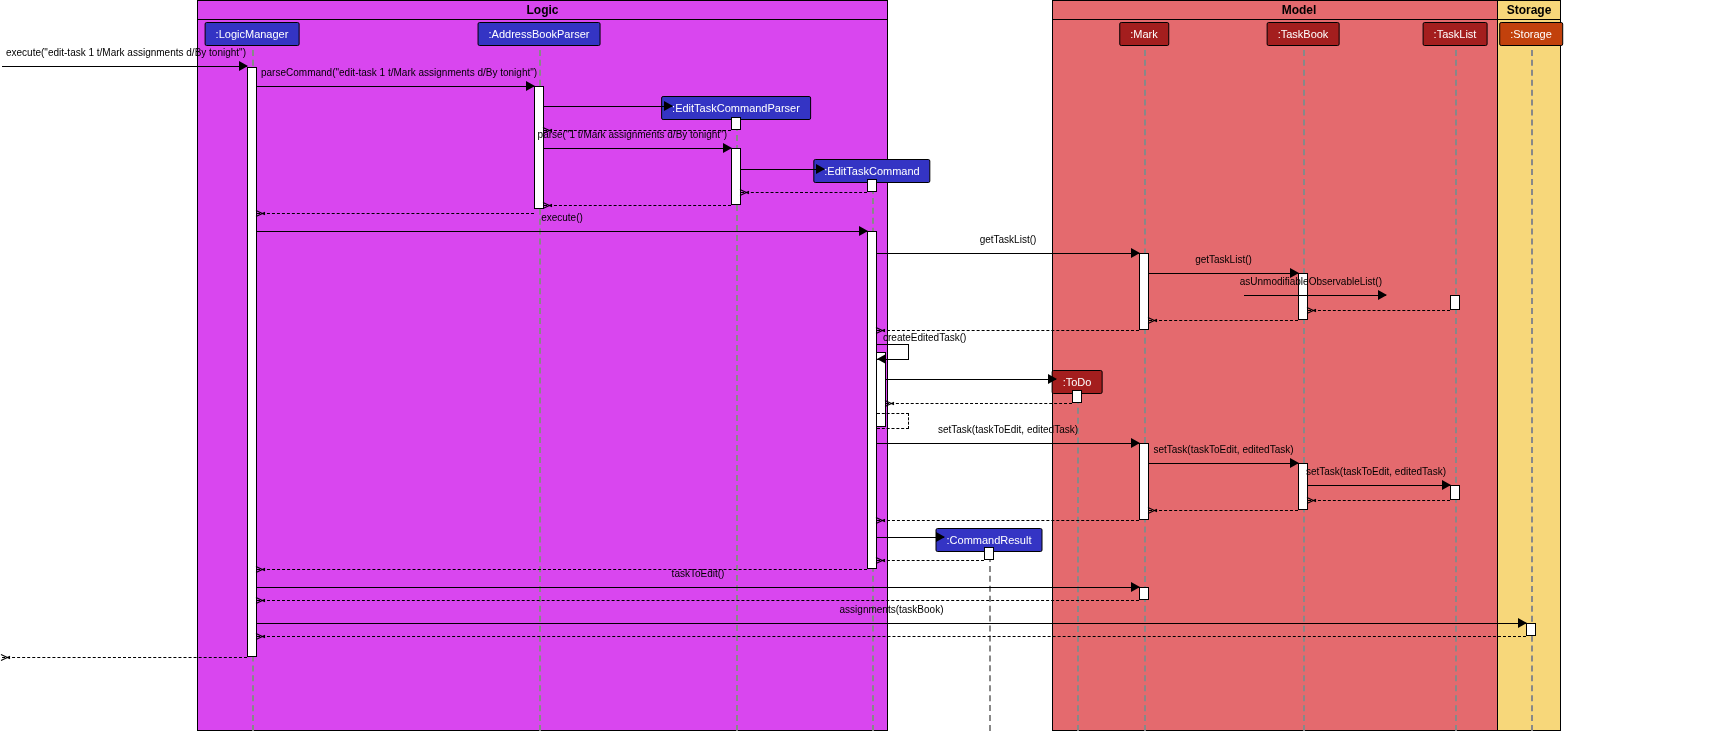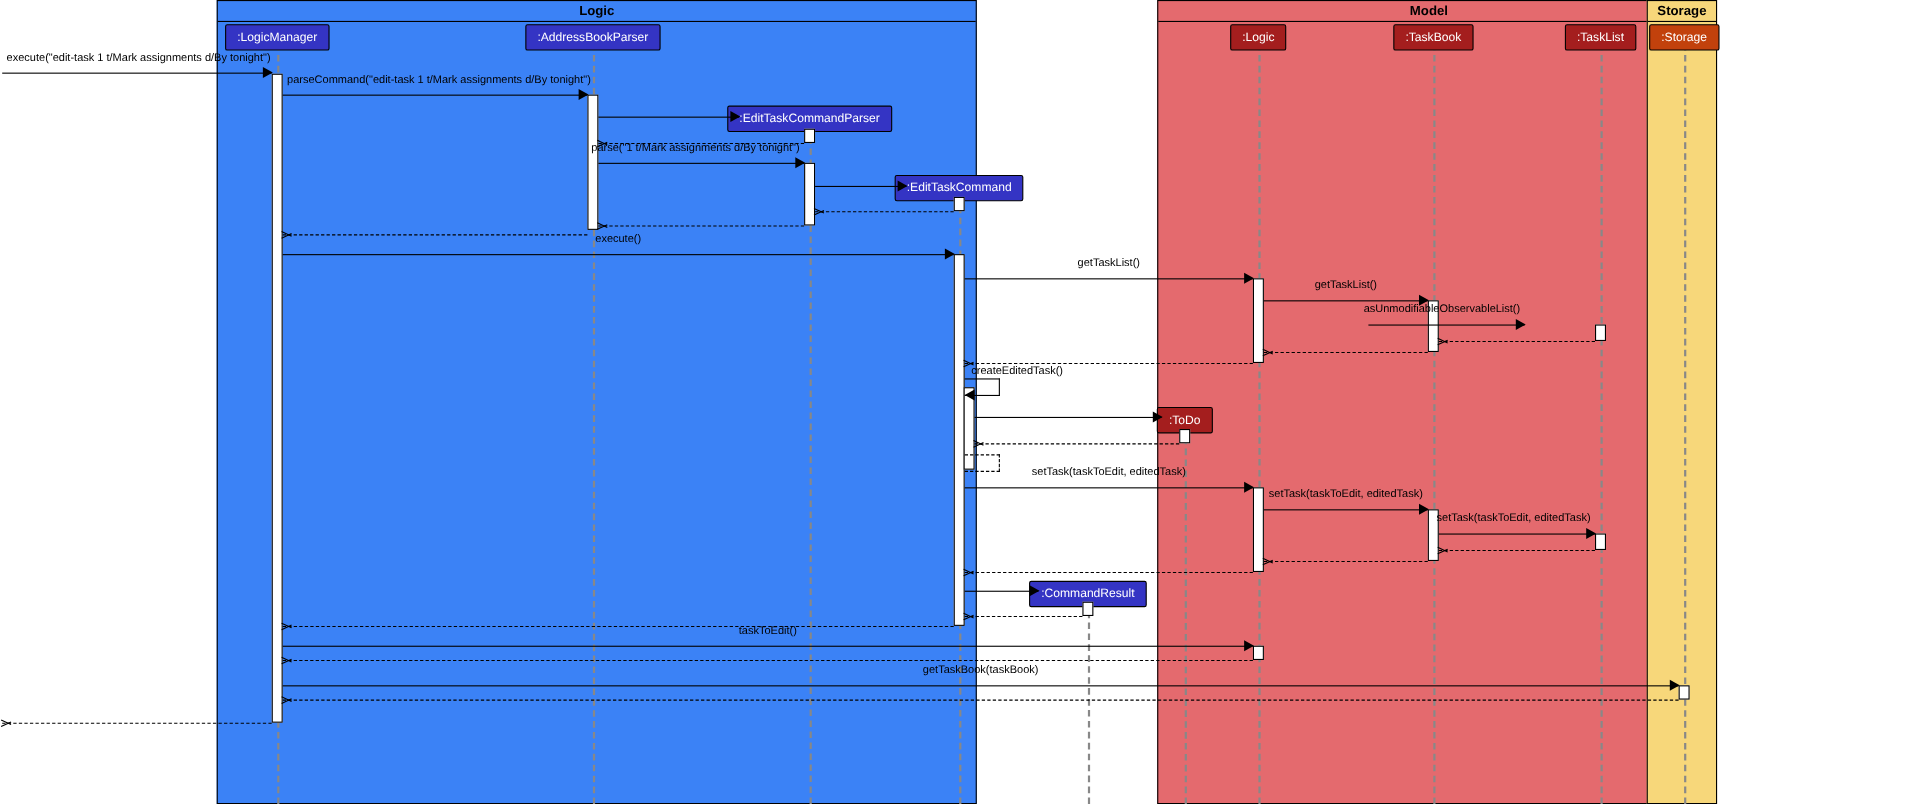--- a/index.html
+++ b/index.html
@@ -1,19 +1,19 @@
 <!DOCTYPE html>
 <html><head>
 <meta charset="utf-8">
 <style>
   * { box-sizing: border-box; margin: 0; padding: 0; }
   body { font-family: sans-serif; font-size: 11px; background: #fff; width: 1732px; height: 731px; position: relative; overflow: hidden; }
   .region { position: absolute; top: 0; height: 731px; border: 1px solid #000; }
   .region-head { text-align: center; font-weight: bold; font-size: 12px; padding: 2px 0; border-bottom: 1px solid #000; }
-  .logic { left: 197px; width: 691px; background: #3b82f6; }
+  .logic { left: 197px; width: 691px; background: #d946ef; }
   .model { left: 1052px; width: 494px; background: #e46a6e; }
   .storage { left: 1497px; width: 64px; background: #f7d77a; }
   .participant { position: absolute; background: #3434c4; color: #fff; padding: 5px 10px; border: 1px solid #000; border-radius: 2px; font-size: 11px; white-space: nowrap; transform: translateX(-50%); top: 22px; }
   .participant.model-p { background: #a41e1e; }
   .participant.storage-p { background: #c2410c; }
   .participant.created { top: auto; text-align: right; }
   .lifeline { position: absolute; top: 40px; width: 0; border-left: 2px dashed #888; height: 691px; }
   .activation { position: absolute; width: 10px; background: #fff; border: 1px solid #000; transform: translateX(-50%); }
   .msg { position: absolute; height: 14px; }
   .msg .label { position: absolute; top: -13px; white-space: nowrap; font-size: 10px; }
@@ -51,21 +51,21 @@
 <div class="lifeline" style="left:1303px"></div>
 <div class="lifeline" style="left:1077px; top:388px; height:343px"></div>
 <div class="lifeline" style="left:1455px"></div>
 <div class="lifeline" style="left:1531px"></div>
 
 <div class="participant" style="left:252px">:LogicManager</div>
 <div class="participant" style="left:539px">:AddressBookParser</div>
 <div class="participant created" style="left:736px; top:96px">:EditTaskCommandParser</div>
 <div class="participant created" style="left:872px; top:159px">:EditTaskCommand</div>
 <div class="participant created" style="left:989px; top:528px">:CommandResult</div>
-<div class="participant model-p" style="left:1144px">:Logic</div>
+<div class="participant model-p" style="left:1144px">:Mark</div>
 <div class="participant model-p" style="left:1303px">:TaskBook</div>
 <div class="participant model-p created" style="left:1077px; top:370px">:ToDo</div>
 <div class="participant model-p" style="left:1455px">:TaskList</div>
 <div class="participant storage-p" style="left:1531px">:Storage</div>
 
 <div class="activation" style="left:252px; top:67px; height:590px"></div>
 <div class="activation" style="left:539px; top:86px; height:123px"></div>
 <div class="activation" style="left:736px; top:117px; height:13px"></div>
 <div class="activation" style="left:736px; top:148px; height:57px"></div>
 <div class="activation" style="left:872px; top:179px; height:13px"></div>
@@ -234,21 +234,21 @@
   <span class="label center">taskToEdit()</span>
   <div class="arrow-line"></div>
     <div class="arrow-head right-solid"></div>
 </div>
 <div class="msg" style="left:257px; width:882px; top:594px">
   <div class="arrow-line dashed"></div>
     <div class="arrow-head left-open"></div>
 </div>
 
 <div class="msg" style="left:257px; width:1269px; top:617px">
-  <span class="label center">getTaskBook(taskBook)</span>
+  <span class="label center">assignments(taskBook)</span>
   <div class="arrow-line"></div>
     <div class="arrow-head right-solid"></div>
 </div>
 <div class="msg" style="left:257px; width:1269px; top:630px">
   <div class="arrow-line dashed"></div>
     <div class="arrow-head left-open"></div>
 </div>
 
 <div class="msg" style="left:2px; width:245px; top:651px">
   <div class="arrow-line dashed"></div>

